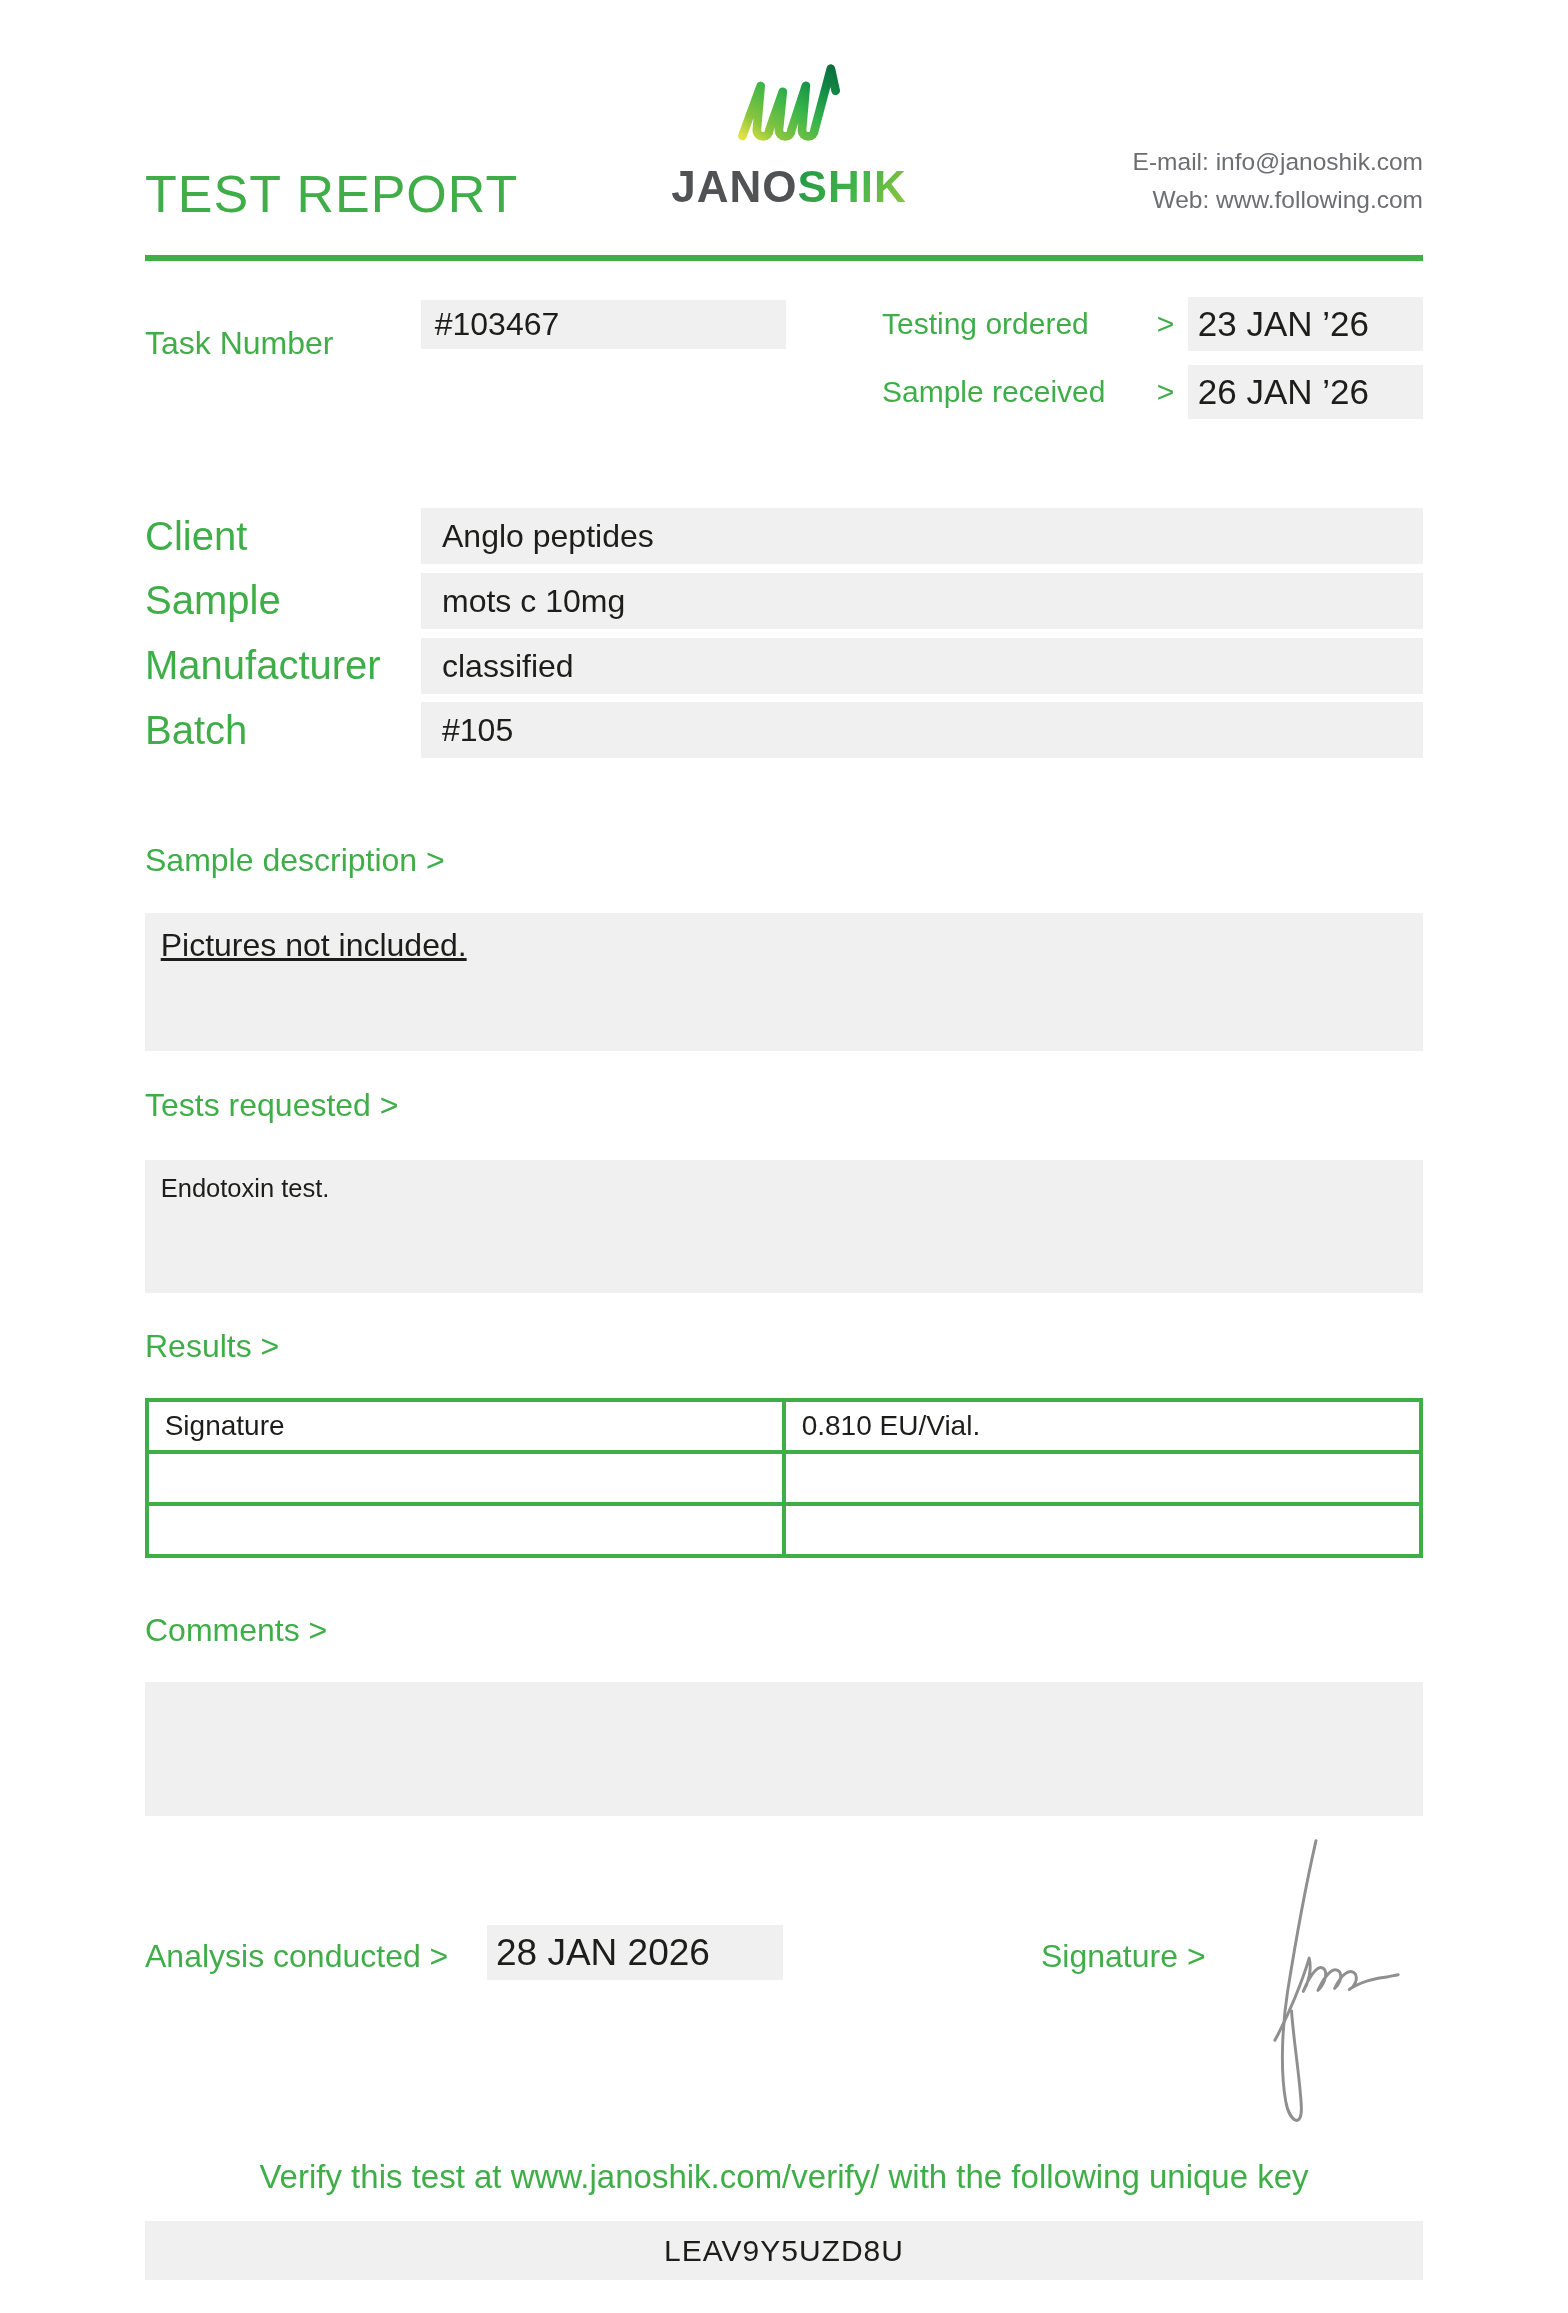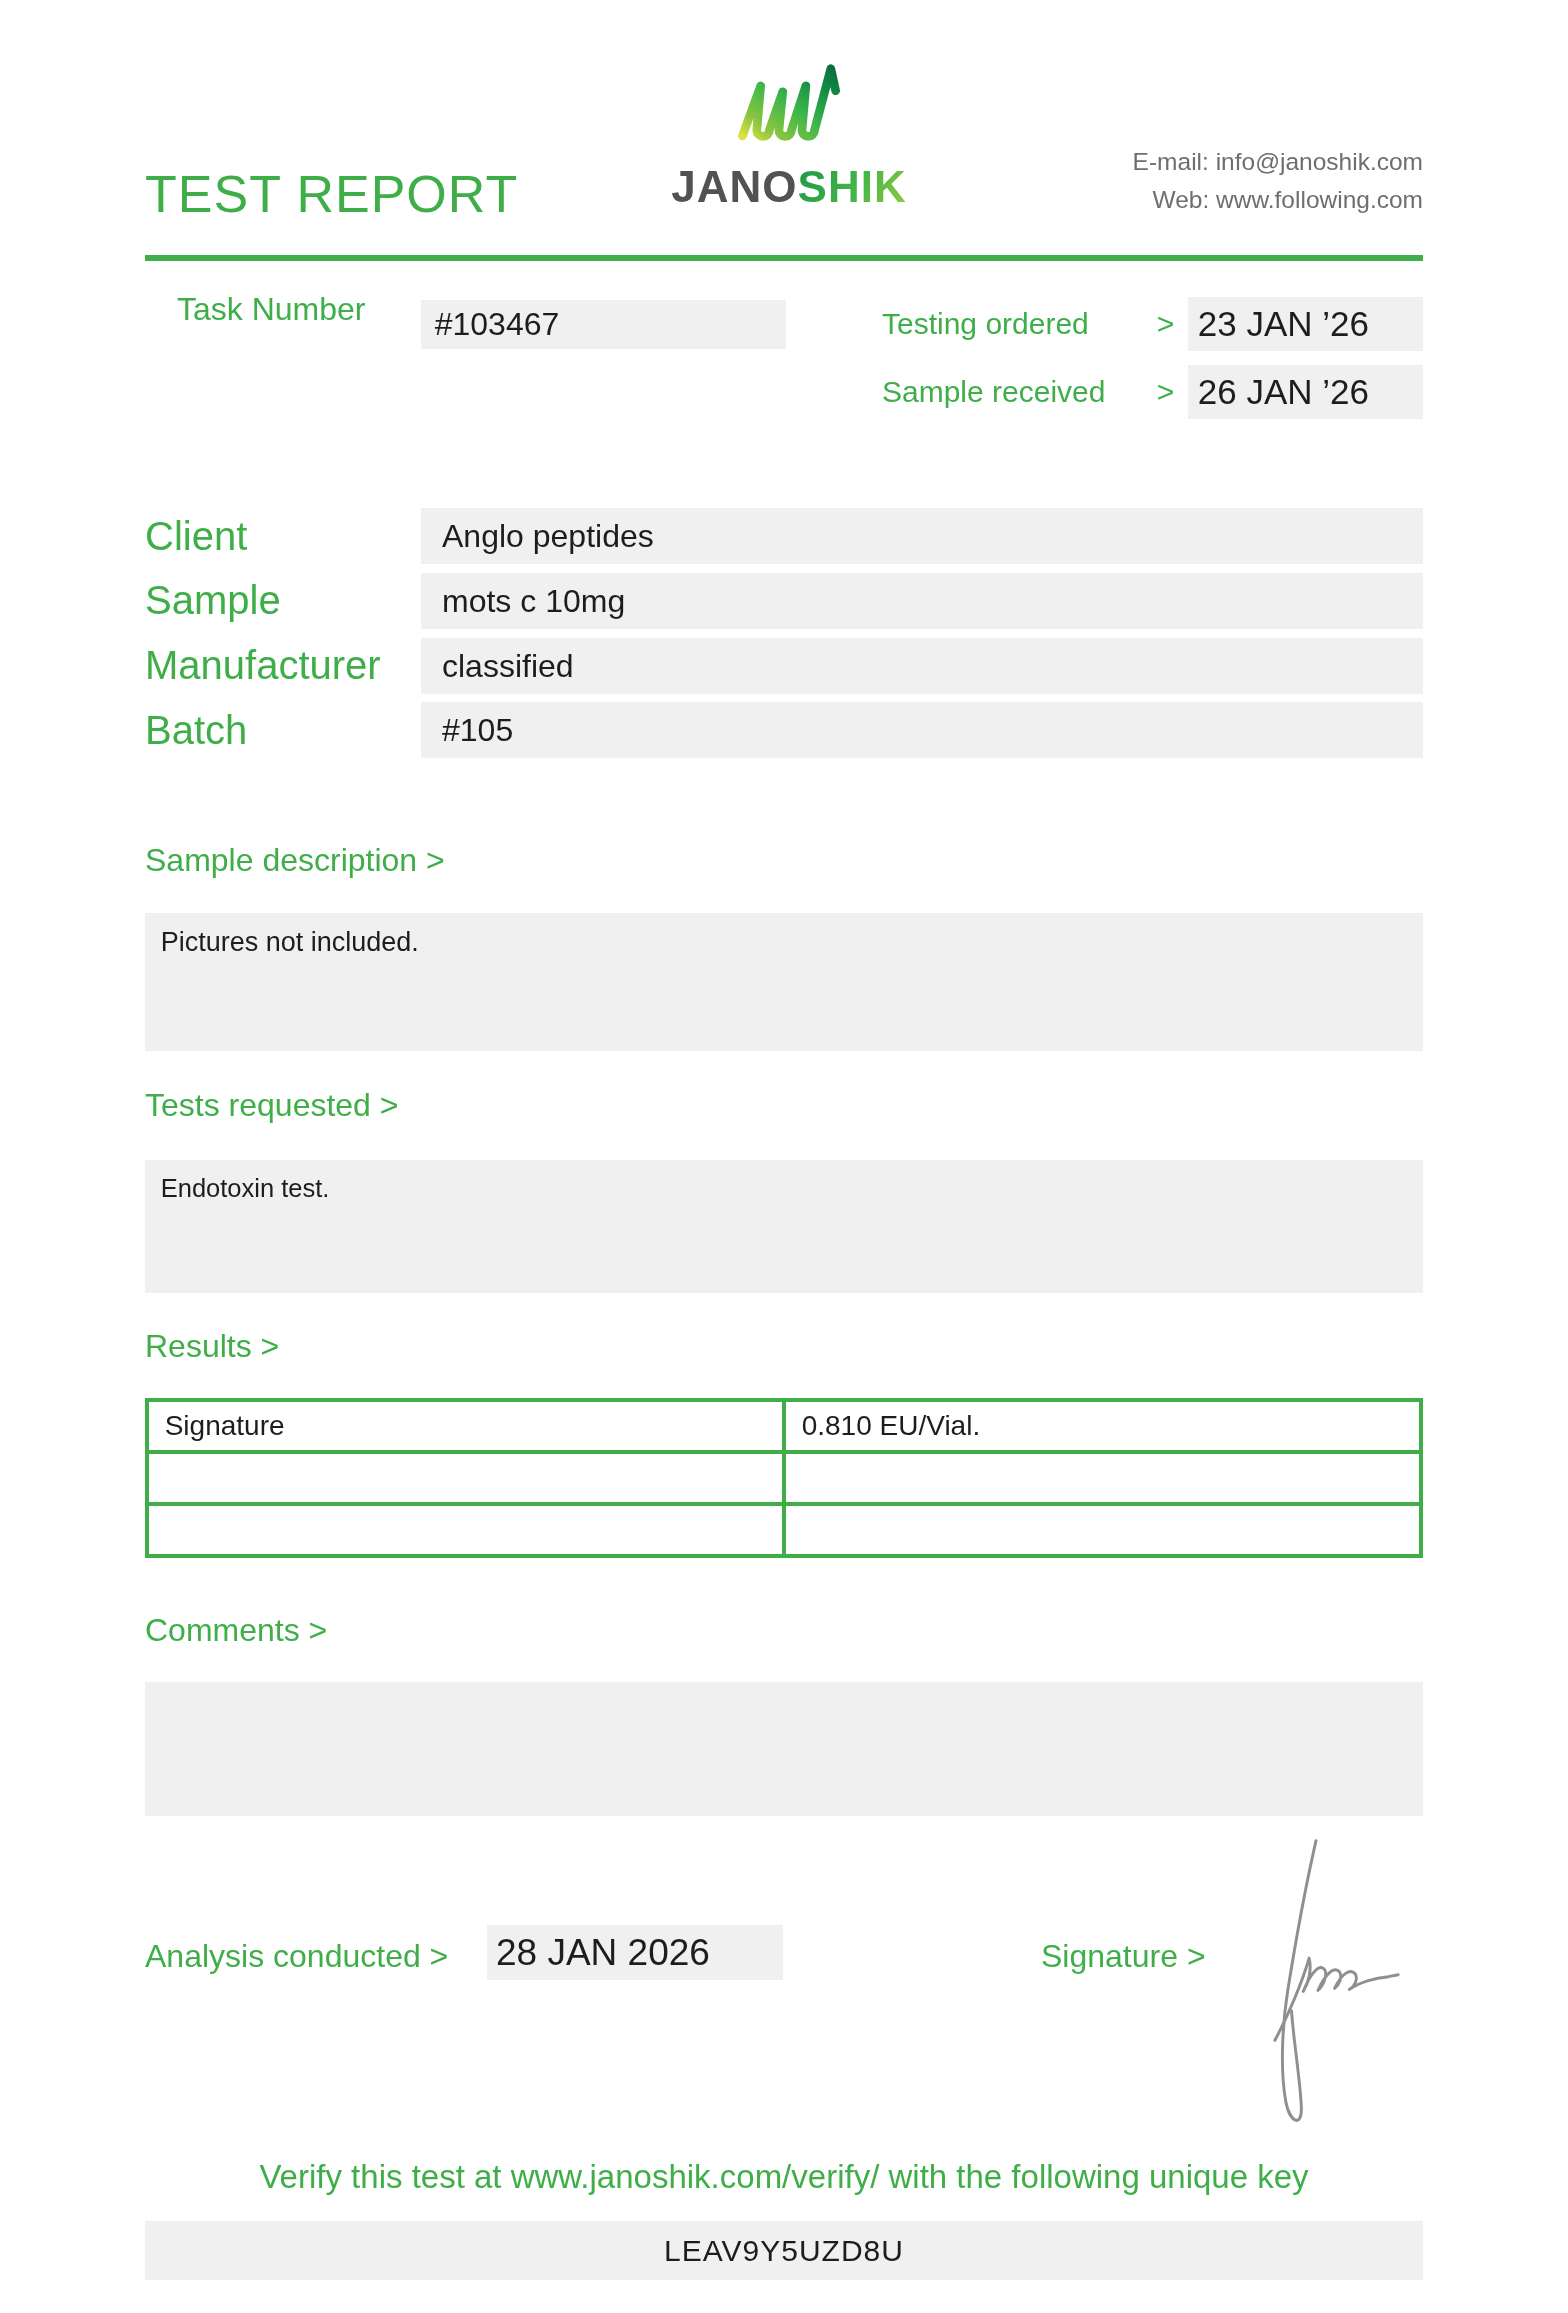--- a/index.html
+++ b/index.html
@@ -28,41 +28,41 @@
   @supports ((background-clip:text) or (-webkit-background-clip:text)){
     .shik{background:linear-gradient(120deg,#1f9447,#45b649 55%,#96c73e);
           -webkit-background-clip:text;background-clip:text;
           color:transparent;-webkit-text-fill-color:transparent;}
   }
   .contact{right:145px;top:143px;text-align:right;font-size:24.5px;line-height:38px;color:var(--contact);}
   .rule{left:145px;top:255px;width:1278px;height:5.9px;background:var(--green);}
 
   
   .green-label{color:var(--green);font-size:32px;line-height:1.1;}
-  .task-label{left:145px;top:292px;margin-left:32px;}
+  .task-label{left:145px;top:326px;}
   .task-value{left:421px;top:300px;width:365px;height:49px;background:var(--box);
               font-size:32px;font-weight:500;line-height:49px;padding-left:13.7px;}
   .dates{left:882px;top:297px;width:541px;}
   .date-row{display:flex;align-items:center;height:54px;margin-bottom:13.7px;}
   .date-label{flex:1;color:var(--green);font-size:30px;}
   .date-arrow{color:var(--green);font-size:30px;margin-right:13.7px;font-weight:500;}
   .date-value{width:235px;height:54px;background:var(--box);font-size:35px;font-weight:500;
               line-height:54px;padding-left:9.8px;}
 
   
   .info{left:145px;top:508px;width:1278px;}
   .info-row{display:flex;height:56px;margin-bottom:8.8px;}
   .info-label{width:276px;color:var(--green);font-size:40px;align-self:center;}
   .info-value{flex:1;background:var(--box);font-size:32px;font-weight:500;line-height:56px;padding-left:21px;}
 
   
   .sec-head{color:var(--green);font-size:32px;line-height:1.1;}
   .sd-head{left:145px;top:843px;}
   .sd-box{left:145px;top:913px;width:1278px;height:138px;background:var(--box);
-          font-size:27px;padding:13.7px 15.7px;}
+          font-size:32px;padding:13.7px 15.7px;text-decoration:underline;}
   .tr-head{left:145px;top:1088px;}
   .tr-box{left:145px;top:1160px;width:1278px;height:133px;background:var(--box);
           font-size:25.5px;padding:13.7px 15.7px;}
   .res-head{left:145px;top:1329px;}
   .results{left:145px;top:1398px;width:1278px;border-collapse:collapse;table-layout:fixed;}
   .results td{border:4.9px solid var(--green);height:52px;font-size:28px;font-weight:500;
               padding:0 9.8px 0 15.7px;width:50%;background:#fff;}
   .com-head{left:145px;top:1613px;}
   .com-box{left:145px;top:1682px;width:1278px;height:134px;background:var(--box);
            font-size:25.5px;padding:13.7px 15.7px;}

